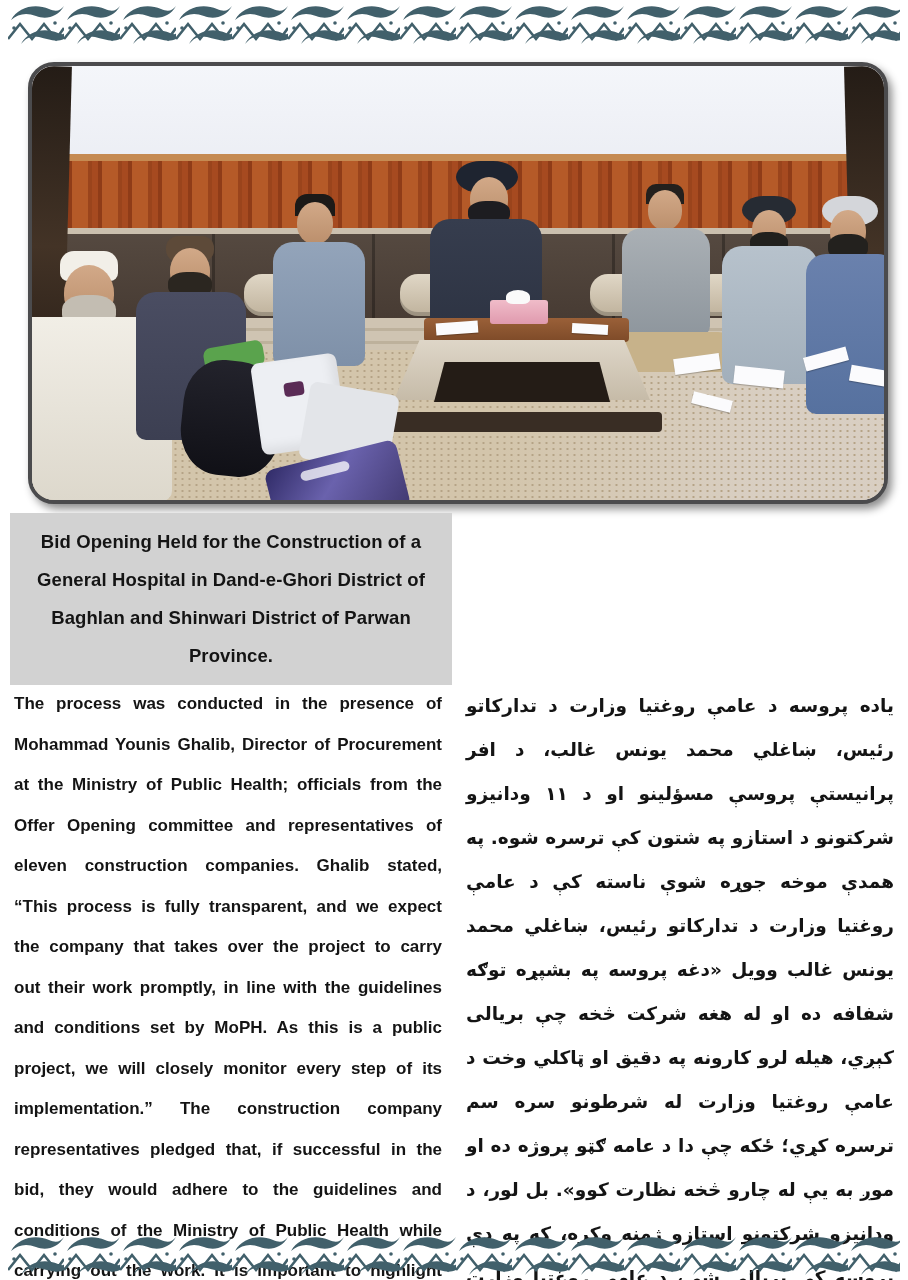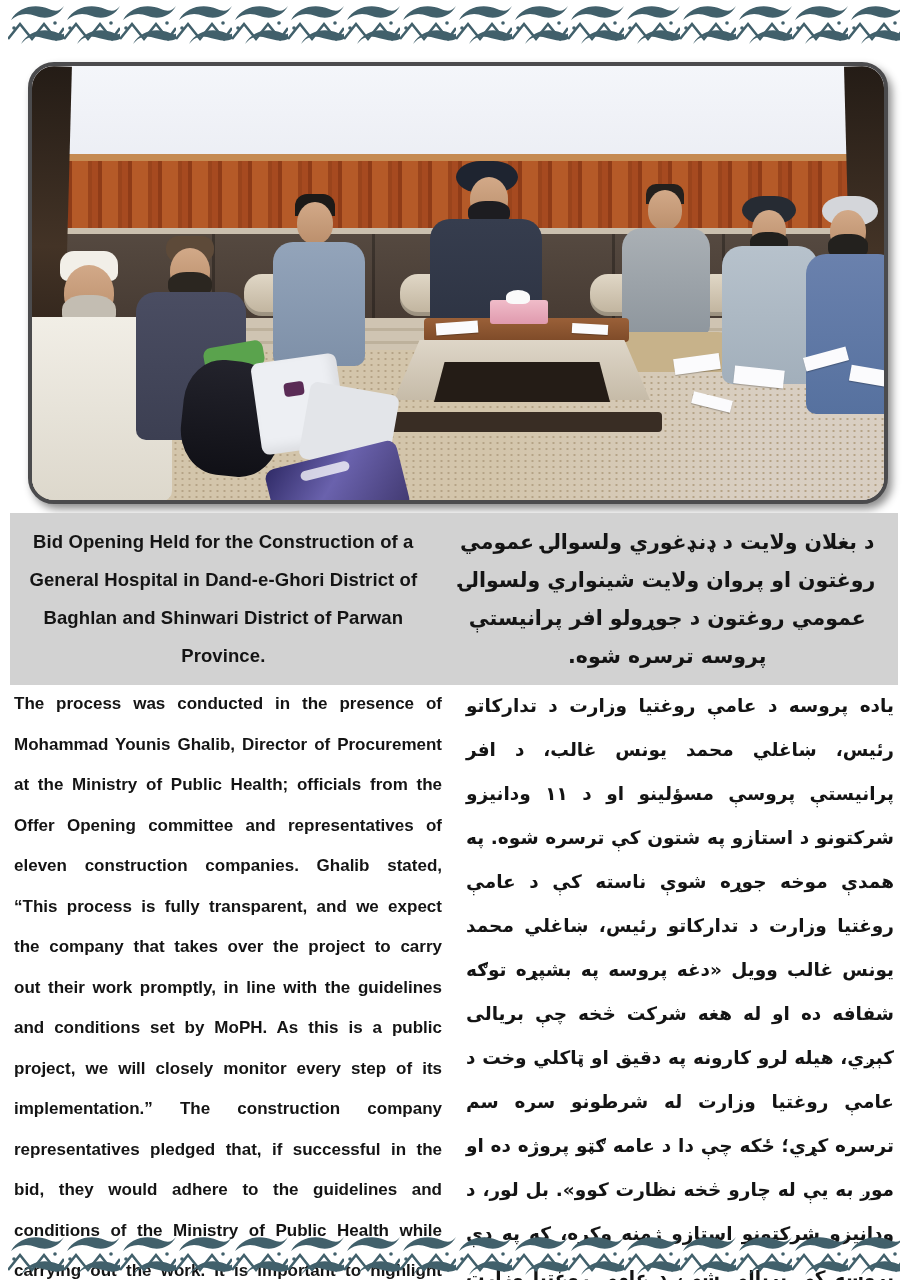--- a/index.html
+++ b/index.html
@@ -157,23 +157,20 @@
     <div class="abs" style="left:272px;top:322px;width:90px;height:78px;background:#e3e5e9;border-radius:8px;transform:rotate(10deg);"></div>
     <div class="abs" style="left:252px;top:316px;width:20px;height:14px;background:#5a2b55;border-radius:4px;transform:rotate(-8deg);"></div>
     <div class="abs" style="left:238px;top:388px;width:135px;height:70px;background:linear-gradient(135deg,#2f2a66,#6a62ad 45%,#40386f);border-radius:10px;transform:rotate(-14deg);"></div>
     <div class="abs" style="left:268px;top:400px;width:50px;height:10px;background:rgba(255,255,255,.75);border-radius:6px;transform:rotate(-14deg);"></div>
   </div>
 
   <div class="caption-row">
     <div class="head-box head-en">
       <span>Bid Opening Held for the Construction of a General Hospital in Dand-e-Ghori District of Baghlan and Shinwari District of Parwan Province.</span>
     </div>
-    <div class="head-box head-ps" dir="rtl">
-      <span>د بغلان ولایت د ډنډغوري ولسوالۍ عمومي روغتون او پروان ولایت شینواري ولسوالۍ عمومي روغتون د جوړولو افر پرانیستې پروسه ترسره شوه.</span>
-    </div>
   </div>
 
   <div class="body-row">
     <div class="body-en">The process was conducted in the presence of Mohammad Younis Ghalib, Director of Procurement at the Ministry of Public Health; officials from the Offer Opening committee and representatives of eleven construction companies. Ghalib stated, “This process is fully transparent, and we expect the company that takes over the project to carry out their work promptly, in line with the guidelines and conditions set by MoPH. As this is a public project, we will closely monitor every step of its implementation.” The construction company representatives pledged that, if successful in the bid, they would adhere to the guidelines and conditions of the Ministry of Public Health while carrying out the work. It is important to highlight that the Ministry of Public Health is undertaking an extensive nationwide initiative to establish general hospitals across all 318 districts, with the procurement processes for this large-scale project actively progressing.</div>
     <div class="body-ps" dir="rtl">یاده پروسه د عامې روغتیا وزارت د تدارکاتو رئیس، ښاغلي محمد یونس غالب، د افر پرانیستې پروسې مسؤلینو او د ۱۱ ودانیزو شرکتونو د استازو په شتون کې ترسره شوه. په همدې موخه جوړه شوې ناسته کې د عامې روغتیا وزارت د تدارکاتو رئیس، ښاغلي محمد یونس غالب وویل «دغه پروسه په بشپړه توګه شفافه ده او له هغه شرکت څخه چې بریالی کېږي، هیله لرو کارونه په دقیق او ټاکلي وخت د عامې روغتیا وزارت له شرطونو سره سم ترسره کړي؛ ځکه چې دا د عامه ګټو پروژه ده او موږ به یې له چارو څخه نظارت کوو». بل لور، د ودانیزو شرکتونو استازو ژمنه وکړه، که په دې پروسه کې بریالي شي، د عامې روغتیا وزارت له معیارونو سره سم به عمل ترسره کړي. د یادونې وړ ده، د عامې روغتیا وزارت د هېواد په ۳۱۸ ولسوالیو کې د عمومي روغتونو د جوړولو پلان لري، چې د یادې پروسې تدارکاتي چارې دوام لري.</div>
   </div>
 
   <svg class="orn bottom" viewBox="0 0 892 44" xmlns="http://www.w3.org/2000/svg">
     <defs>
       <pattern id="ornB" width="56" height="44" patternUnits="userSpaceOnUse">

